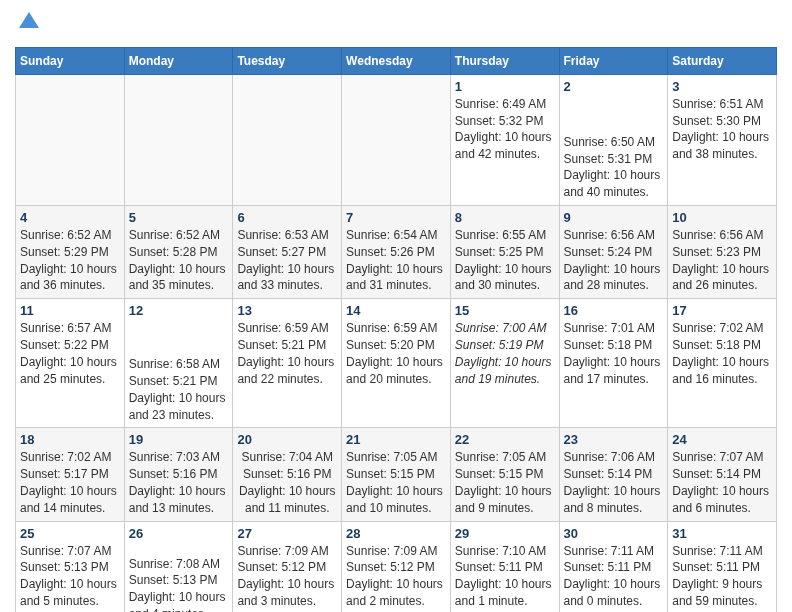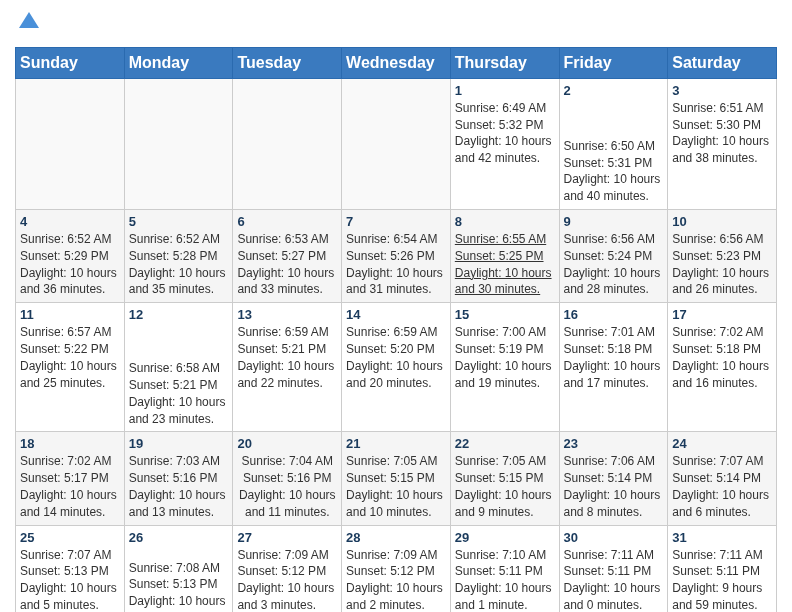--- a/index.html
+++ b/index.html
@@ -49,21 +49,21 @@
     table {
       width: 100%;
       border-collapse: collapse;
       font-size: 11px;
     }
     thead th {
       background-color: #3a7abf;
       color: white;
       padding: 6px 4px;
       text-align: left;
-      font-size: 16px;
+      font-size: 12px;
       font-weight: bold;
       border: 1px solid #2a6aaf;
     }
     tbody td {
       border: 1px solid #ccc;
       vertical-align: top;
       padding: 4px;
       width: calc(100% / 7);
       min-height: 80px;
       background: #fff;
@@ -173,21 +173,21 @@
         </td>
         <td>
           <span class="day-number">7</span>
           <div class="day-info" style="white-space: pre-line;">Sunrise: 6:54 AM
 Sunset: 5:26 PM
 Daylight: 10 hours
 and 31 minutes.</div>
         </td>
         <td>
           <span class="day-number">8</span>
-          <div class="day-info" style="white-space: pre-line; text-decoration: underline;">Sunrise: 6:55 AM
+          <div class="day-info" style="white-space: pre-line;">Sunrise: 6:55 AM
 Sunset: 5:25 PM
 Daylight: 10 hours
 and 30 minutes.</div>
         </td>
         <td>
           <span class="day-number">9</span>
           <div class="day-info" style="white-space: pre-line;">Sunrise: 6:56 AM
 Sunset: 5:24 PM
 Daylight: 10 hours
 and 28 minutes.</div>
@@ -224,21 +224,21 @@
         </td>
         <td>
           <span class="day-number">14</span>
           <div class="day-info" style="white-space: pre-line;">Sunrise: 6:59 AM
 Sunset: 5:20 PM
 Daylight: 10 hours
 and 20 minutes.</div>
         </td>
         <td>
           <span class="day-number">15</span>
-          <div class="day-info" style="white-space: pre-line;">Sunrise: 7:00 AM
+          <div class="day-info" style="white-space: pre-line; font-style: italic;">Sunrise: 7:00 AM
 Sunset: 5:19 PM
 Daylight: 10 hours
 and 19 minutes.</div>
         </td>
         <td>
           <span class="day-number">16</span>
           <div class="day-info" style="white-space: pre-line;">Sunrise: 7:01 AM
 Sunset: 5:18 PM
 Daylight: 10 hours
 and 17 minutes.</div>

